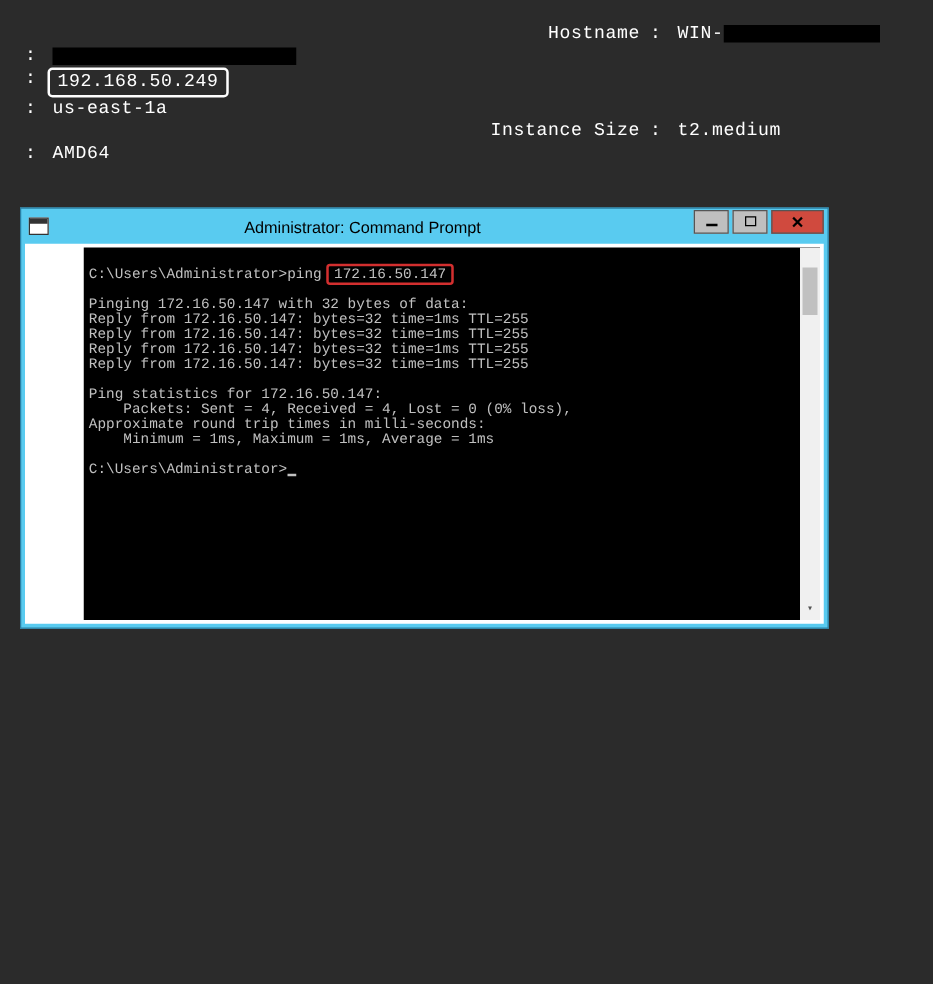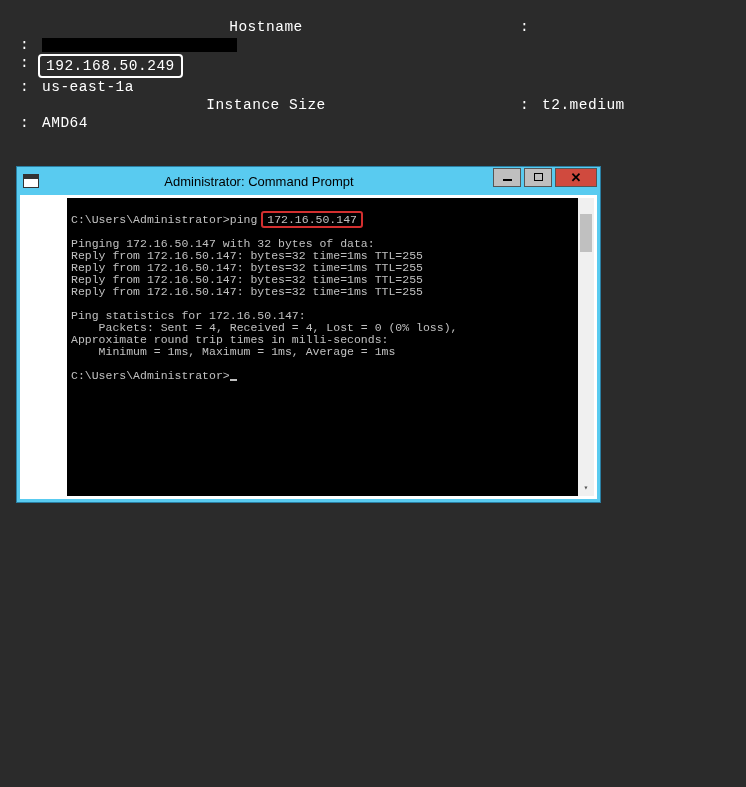--- a/index.html
+++ b/index.html
@@ -20,21 +20,21 @@
       font-size: 14.5px;
       line-height: 18px;
       letter-spacing: 0.5px;
     }
     .info-row {
       display: flex;
       white-space: pre;
     }
     .info-label {
       width: 500px;
-      text-align: center;
+      text-align: right;
       padding-right: 8px;
     }
     .info-sep {
       width: 12px;
     }
     .info-value {
       padding-left: 10px;
       display: flex;
       align-items: center;
     }
@@ -63,21 +63,21 @@
       border: 2px solid #d32f2f;
       border-radius: 3px;
       padding: 0px 4px;
       margin-left: -3px;
       margin-right: -3px;
     }
     .cmd-window {
       position: absolute;
       left: 16px;
       top: 166px;
-      width: 585px;
+      width: 647px;
       background: #59cbf0;
       border: 1px solid #2a7fa3;
     }
     .cmd-titlebar {
       display: flex;
       align-items: center;
       height: 28px;
       padding: 0 0 0 6px;
       position: relative;
     }
@@ -205,20 +205,21 @@
       margin-bottom: 1px;
     }
   </style>
 </head>
 <body>
 
 <div class="info-block">
   <div class="info-row">
     <span class="info-label">Hostname</span>
     <span class="info-sep">:</span>
+    <span class="info-value"><span>WIN-</span><span class="blackbox1"></span></span>
   </div>
   <div class="info-row">
     <span class="info-sep">:</span>
     <span class="info-value"><span class="blackbox2"></span></span>
   </div>
   <div class="info-row">
     <span class="info-sep">:</span>
     <span class="info-value"><span class="red-highlight">192.168.50.249</span></span>
   </div>
   <div class="info-row">

